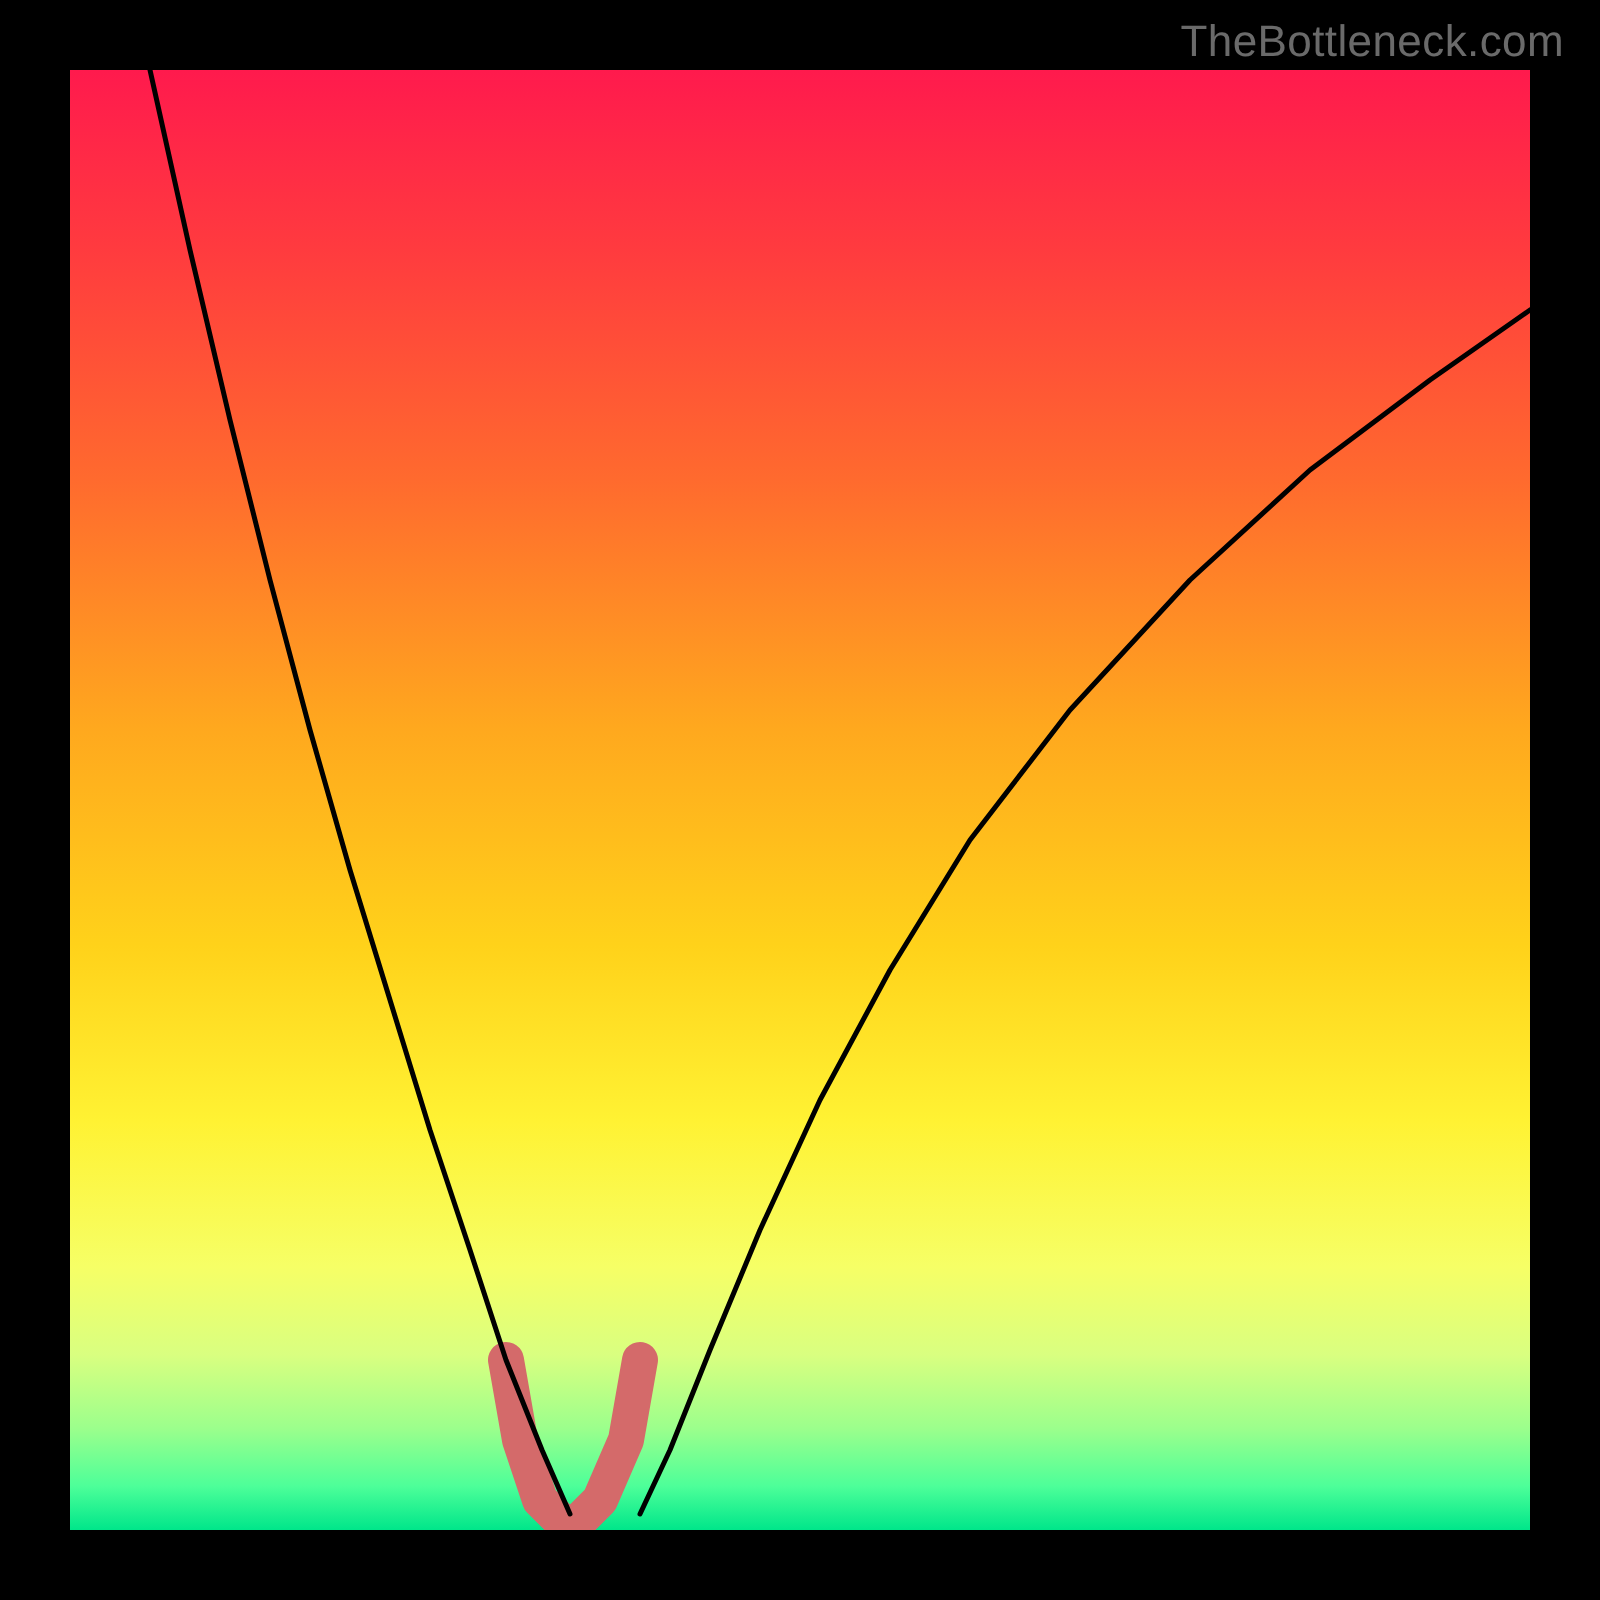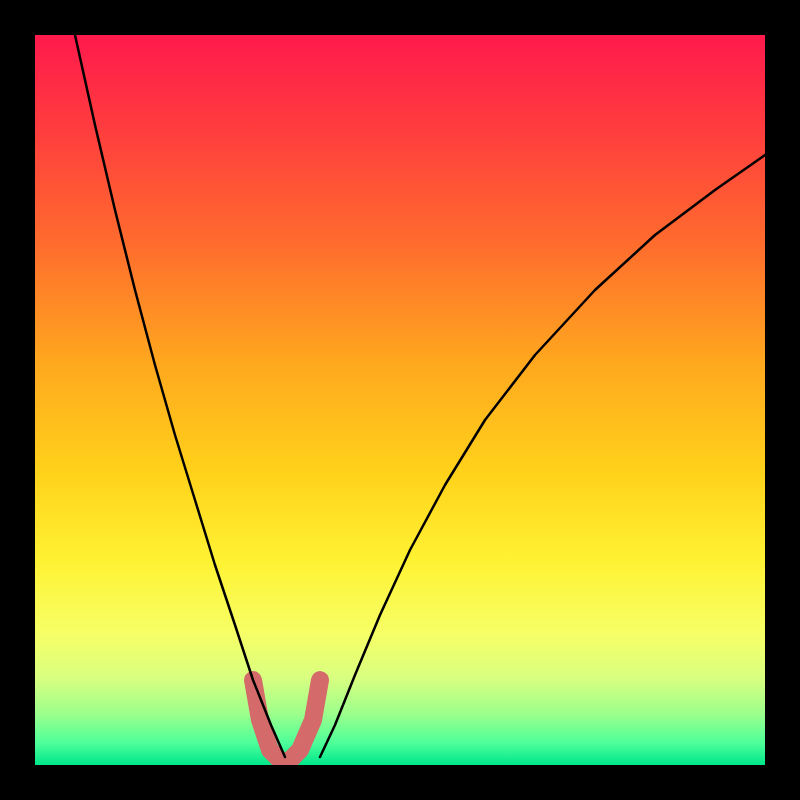--- a/index.html
+++ b/index.html
@@ -78,14 +78,15 @@
     </svg>
 
     <svg class="curve" viewBox="0 0 730 730" preserveAspectRatio="none">
       <path fill="none" stroke-linecap="round" stroke-linejoin="round" d="M218 645 L225 685 L235 715 L250 730 L265 715 L278 685 L285 645" stroke="#d46a6a" stroke-width="18"></path>
       <path fill="none" stroke-linecap="round" stroke-linejoin="round" d="M40 0 L60 90 L80 175 L100 255 L120 330 L140 400 L160 465 L180 530 L200 590 L218 645 L236 690 L250 722" stroke="#000000" stroke-width="2.5"></path>
       <path fill="none" stroke-linecap="round" stroke-linejoin="round" d="M285 722 L300 690 L320 640 L345 580 L375 515 L410 450 L450 385 L500 320 L560 255 L620 200 L680 155 L730 120" stroke="#000000" stroke-width="2.5"></path>
     </svg>
 
   </div>
 
+  <div class="watermark">TheBottleneck.com</div>
 
 </div>
 
 </body></html>

